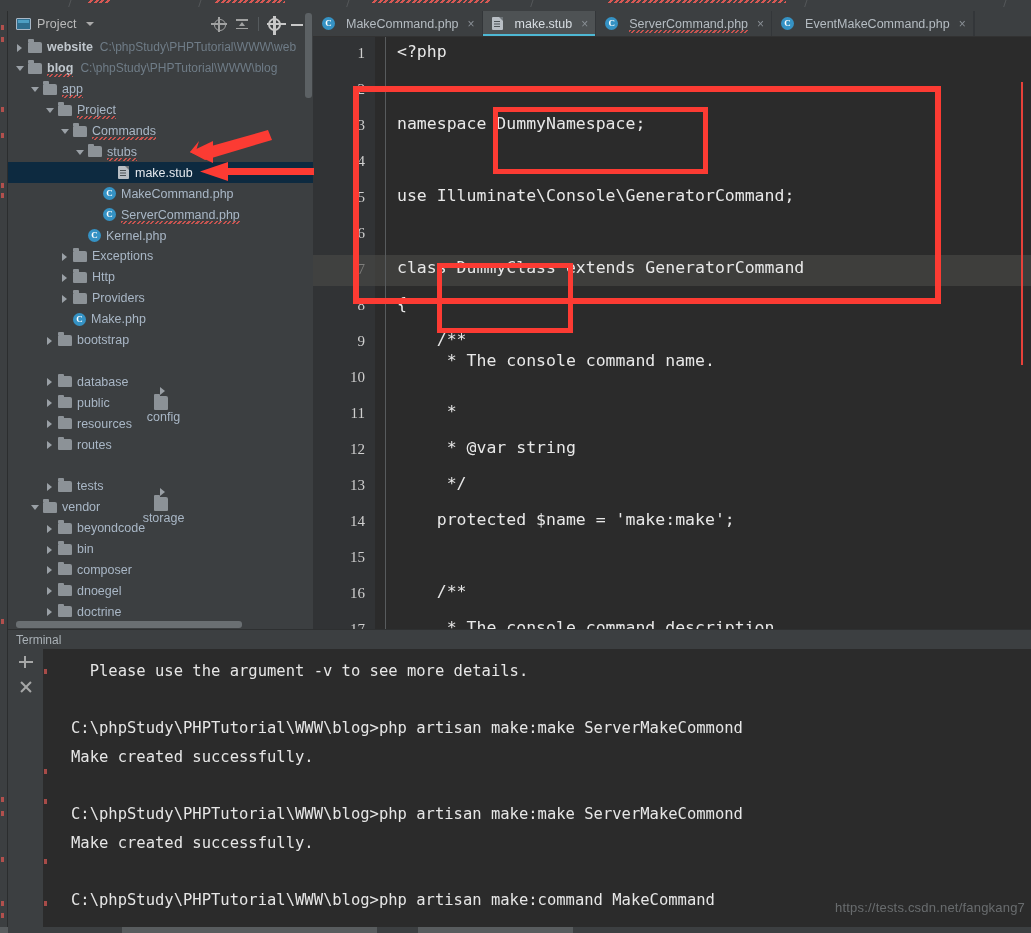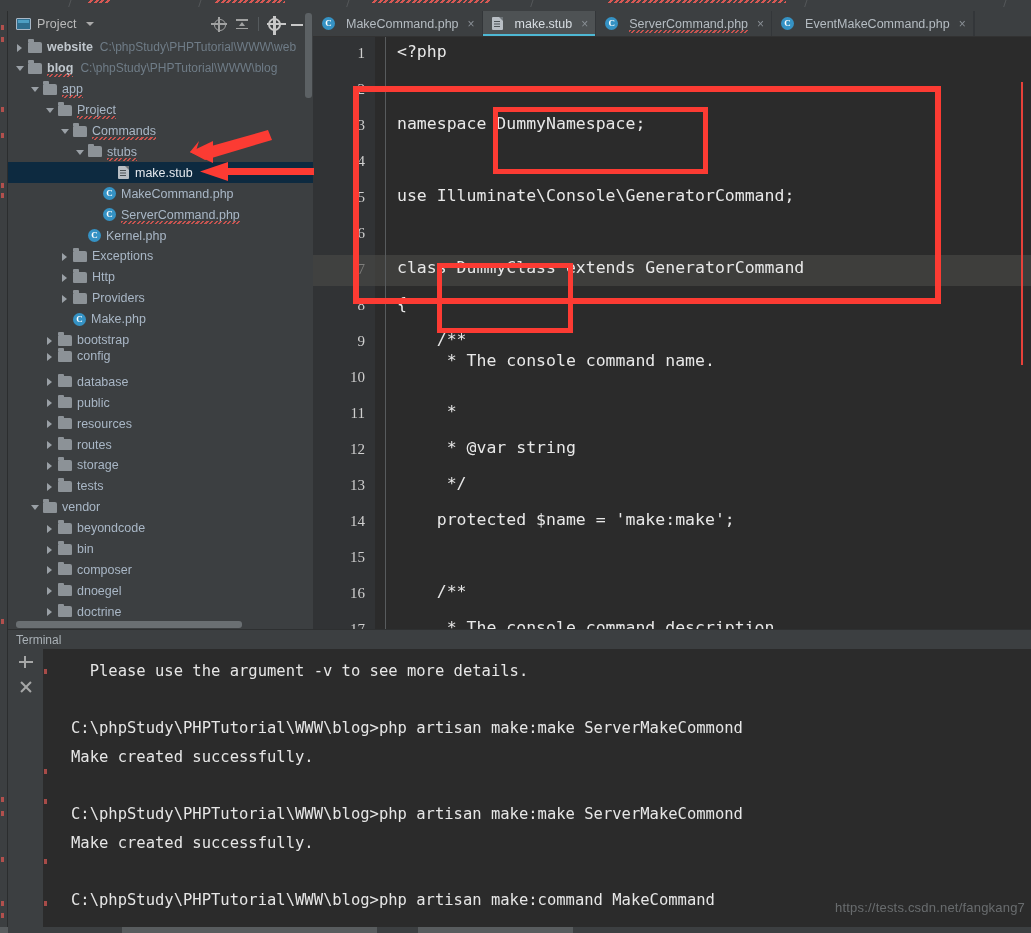--- a/index.html
+++ b/index.html
@@ -417,21 +417,21 @@
           <span class="tarrow "></span>
           <span class="tphp"></span>
           <span class="tlabel">Make.php</span>
         </div>
         <div class="trow" style="top: 292.6px; position: absolute; left: 0px; right: 0px;">
           <span style="display: inline-block; flex: 0 0 30px;"></span>
           <span class="tarrow r"></span>
           <span class="tfolder"></span>
           <span class="tlabel">bootstrap</span>
         </div>
-        <div class="trow" style="top: 309px; position: absolute; left: 0px; right: 0px;">
+        <div class="trow" style="top: 317px; position: absolute; left: 0px; right: 0px; flex-direction: column;">
           <span style="display: inline-block; flex: 0 0 30px;"></span>
           <span class="tarrow r"></span>
           <span class="tfolder"></span>
           <span class="tlabel">config</span>
         </div>
         <div class="trow" style="top: 334.4px; position: absolute; left: 0px; right: 0px;">
           <span style="display: inline-block; flex: 0 0 30px;"></span>
           <span class="tarrow r"></span>
           <span class="tfolder"></span>
           <span class="tlabel">database</span>
@@ -447,21 +447,21 @@
           <span class="tarrow r"></span>
           <span class="tfolder"></span>
           <span class="tlabel">resources</span>
         </div>
         <div class="trow" style="top: 397.1px; position: absolute; left: 0px; right: 0px;">
           <span style="display: inline-block; flex: 0 0 30px;"></span>
           <span class="tarrow r"></span>
           <span class="tfolder"></span>
           <span class="tlabel">routes</span>
         </div>
-        <div class="trow" style="top: 418px; position: absolute; left: 0px; right: 0px;">
+        <div class="trow" style="top: 418px; position: absolute; left: 0px; right: 0px; flex-direction: column;">
           <span style="display: inline-block; flex: 0 0 30px;"></span>
           <span class="tarrow r"></span>
           <span class="tfolder"></span>
           <span class="tlabel">storage</span>
         </div>
         <div class="trow" style="top: 438.9px; position: absolute; left: 0px; right: 0px;">
           <span style="display: inline-block; flex: 0 0 30px;"></span>
           <span class="tarrow r"></span>
           <span class="tfolder"></span>
           <span class="tlabel">tests</span>

